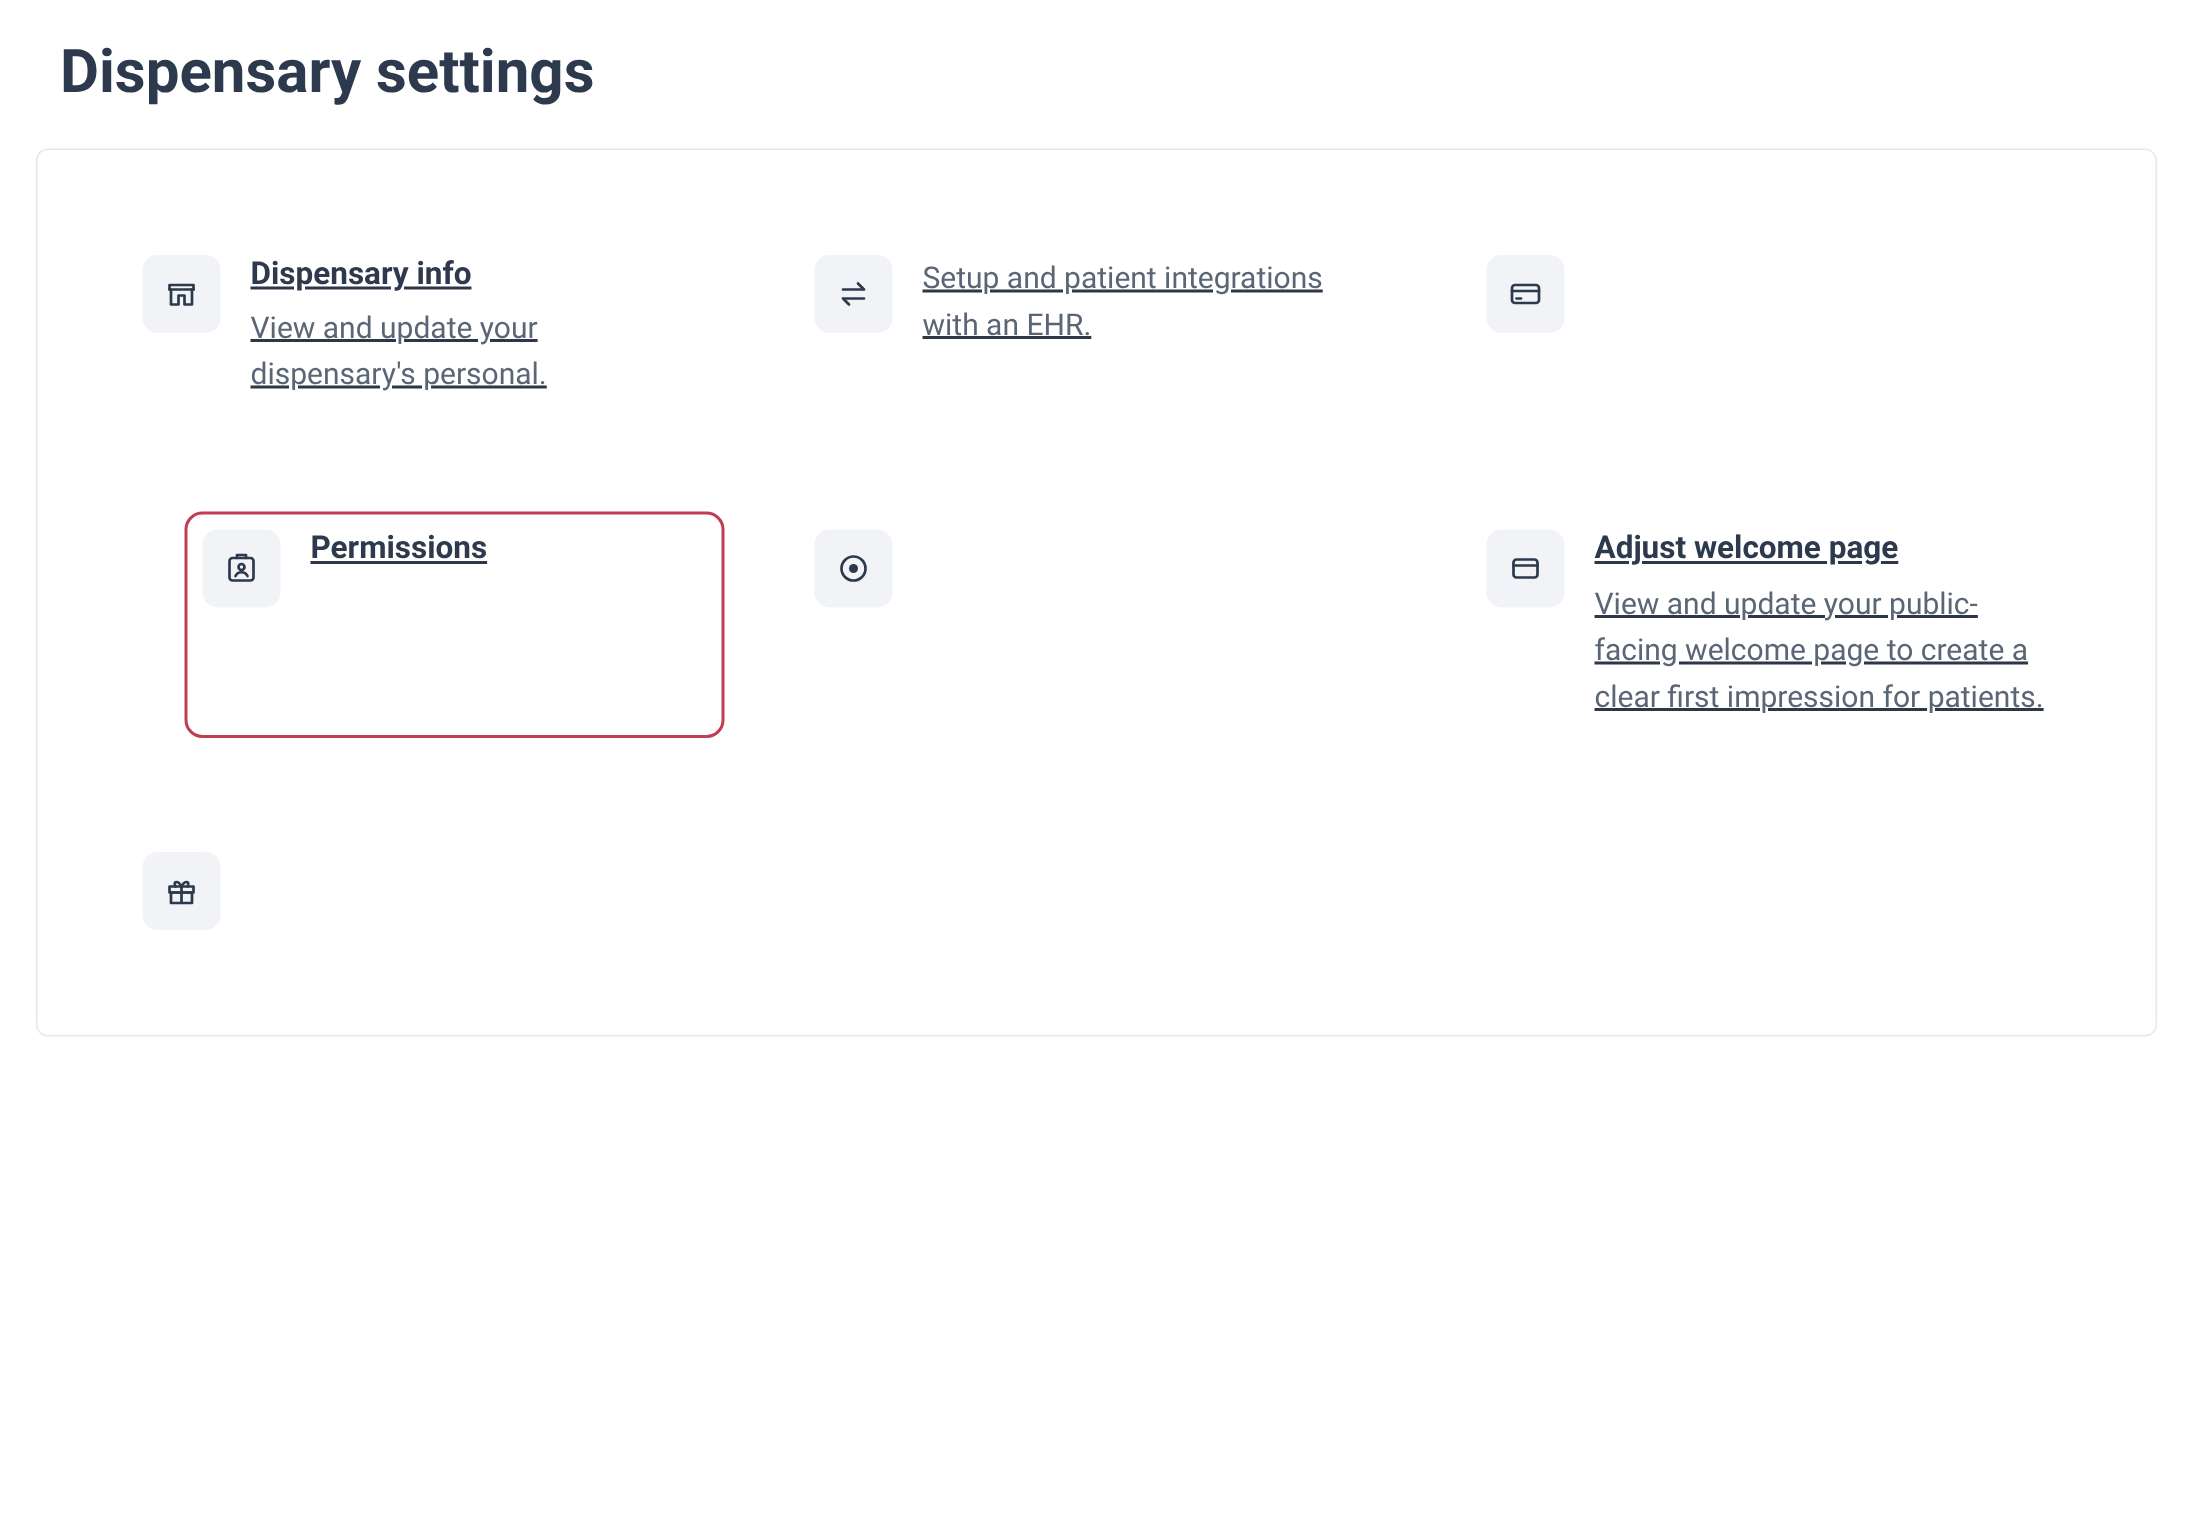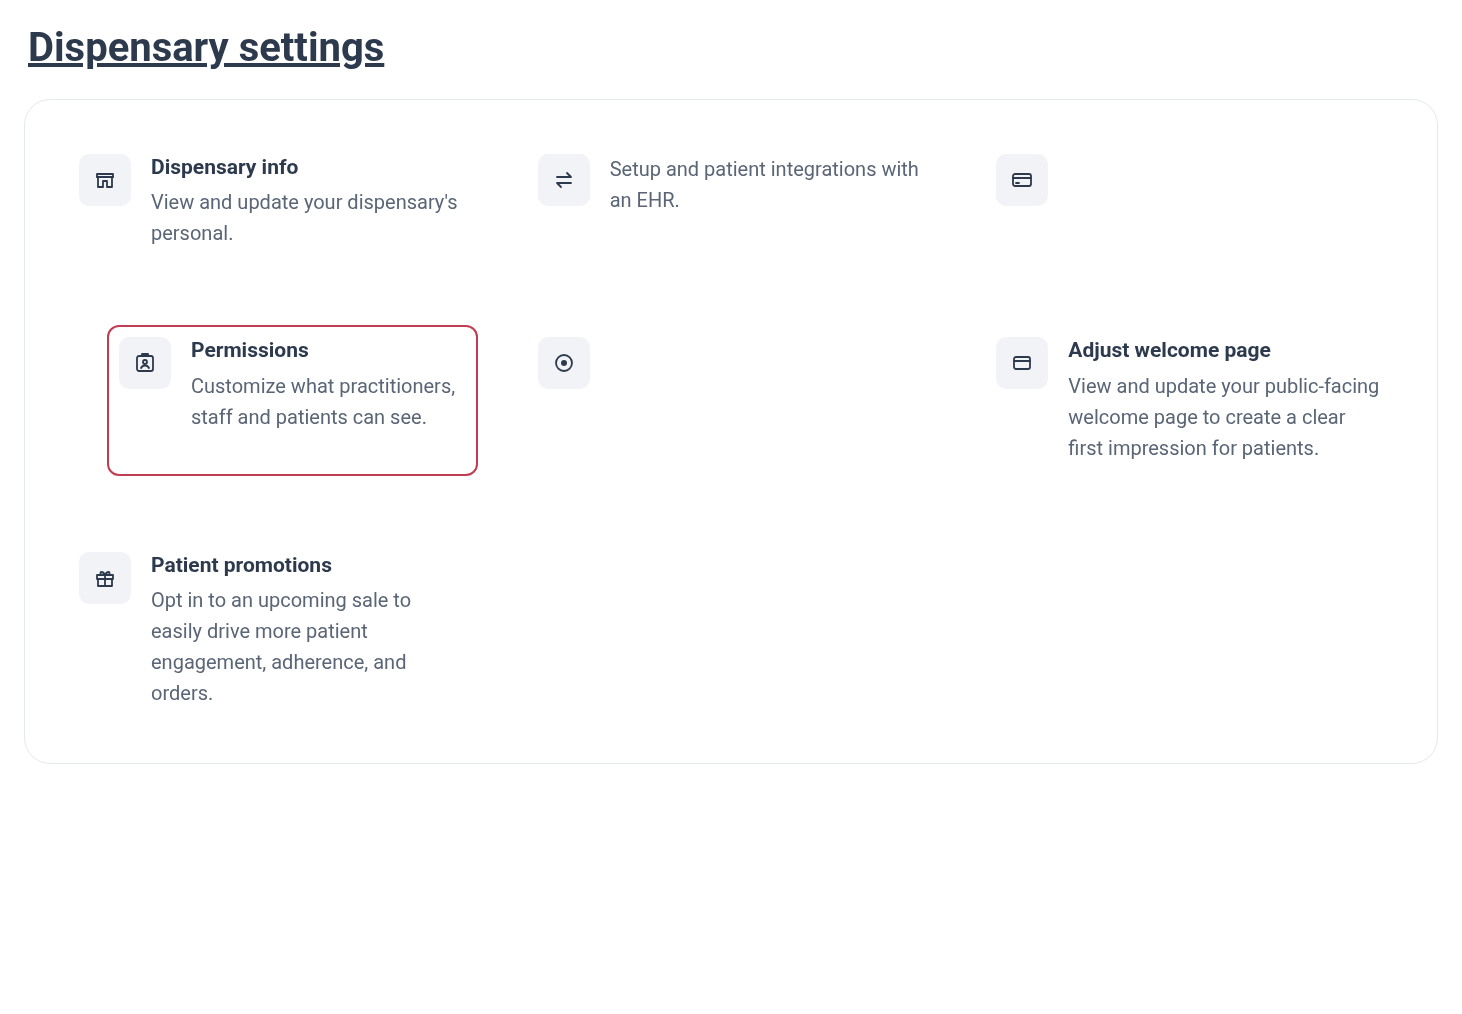--- a/index.html
+++ b/index.html
@@ -12,27 +12,27 @@
       background: #ffffff;
       padding: 24px;
       color: #2d3748;
       width: 1462px;
     }
     .page-title {
       font-size: 40px;
       font-weight: 700;
       color: #2d3a4d;
       margin-bottom: 28px;
-      margin-left: 4px;
-      text-decoration: underline;
+      margin-left: 16px;
     }
     .settings-container {
       border: 1px solid #e5e8ed;
-      border-radius: 26px;
-      padding: 42px;
+      border-radius: 8px;
+      padding: 58px;
+      text-decoration: underline;
     }
     .settings-grid {
       display: grid;
       grid-template-columns: repeat(3, 1fr);
       gap: 64px 48px;
     }
     .setting-card {
       display: flex;
       align-items: flex-start;
       gap: 20px;
@@ -129,21 +129,20 @@
       <div class="icon-box">
         <svg viewBox="0 0 24 24" stroke-linecap="round" stroke-linejoin="round">
           <rect x="4" y="5" width="16" height="15" rx="2"></rect>
           <path d="M9 5 v-2 h6 v2"></path>
           <circle cx="12" cy="11" r="2"></circle>
           <path d="M8 17 c1 -2 3 -2.5 4 -2.5 s3 0.5 4 2.5"></path>
         </svg>
       </div>
       <div class="card-text">
         <div class="card-title">Permissions</div>
-        <div class="card-description">Customize what practitioners, staff and patients can see.</div>
       </div>
     </div>
 
     <div class="setting-card">
       <div class="icon-box">
         <svg viewBox="0 0 24 24" stroke-linecap="round" stroke-linejoin="round">
           <circle cx="12" cy="12" r="8"></circle>
           <circle cx="12" cy="12" r="3" fill="#2d3a4d" stroke="none"></circle>
         </svg>
       </div>
@@ -165,20 +164,16 @@
     <div class="setting-card">
       <div class="icon-box">
         <svg viewBox="0 0 24 24" stroke-linecap="round" stroke-linejoin="round">
           <rect x="4" y="9" width="16" height="4"></rect>
           <rect x="5" y="13" width="14" height="7"></rect>
           <path d="M12 9 v11"></path>
           <path d="M12 9 C10 5 6 5 8 9"></path>
           <path d="M12 9 C14 5 18 5 16 9"></path>
         </svg>
       </div>
-      <div class="card-text">
-        <div class="card-title">Patient promotions</div>
-        <div class="card-description">Opt in to an upcoming sale to easily drive more patient engagement, adherence, and orders.</div>
-      </div>
     </div>
 
   </div>
 </div>
 
 </body></html>

